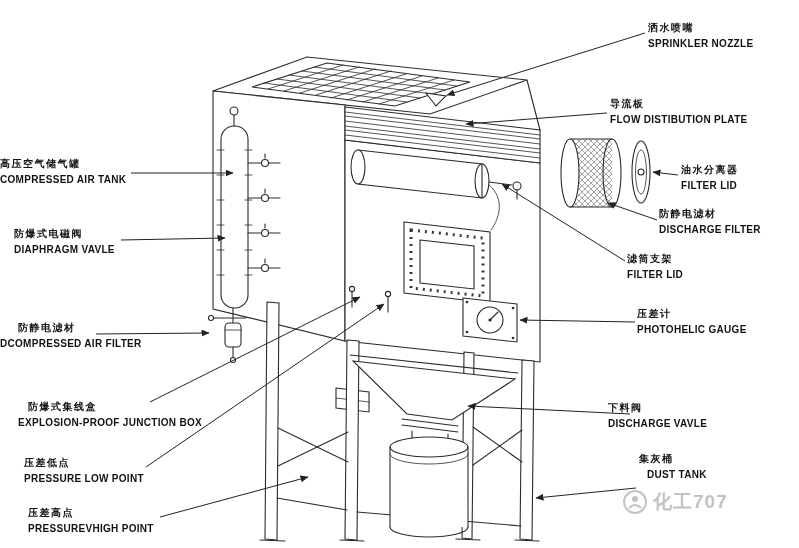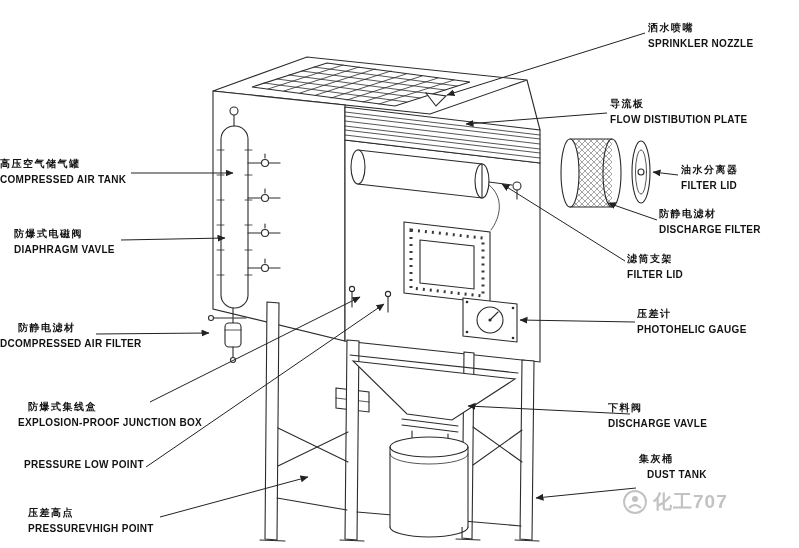--- a/index.html
+++ b/index.html
@@ -256,20 +256,21 @@
   </div>
   <div class="label" style="left:0px; top:321px;">
     <div class="zh indent18">防静电滤材</div>
     <div class="en">DCOMPRESSED AIR FILTER</div>
   </div>
   <div class="label" style="left:18px; top:400px;">
     <div class="zh indent10">防爆式集线盒</div>
     <div class="en">EXPLOSION-PROOF JUNCTION BOX</div>
   </div>
   <div class="label" style="left:24px; top:456px;">
+    <div class="zh">压差低点</div>
     <div class="en">PRESSURE LOW POINT</div>
   </div>
   <div class="label" style="left:28px; top:506px;">
     <div class="zh">压差高点</div>
     <div class="en">PRESSUREVHIGH POINT</div>
   </div>
 
   <div class="label" style="left:648px; top:21px;">
     <div class="zh">洒水喷嘴</div>
     <div class="en">SPRINKLER NOZZLE</div>

